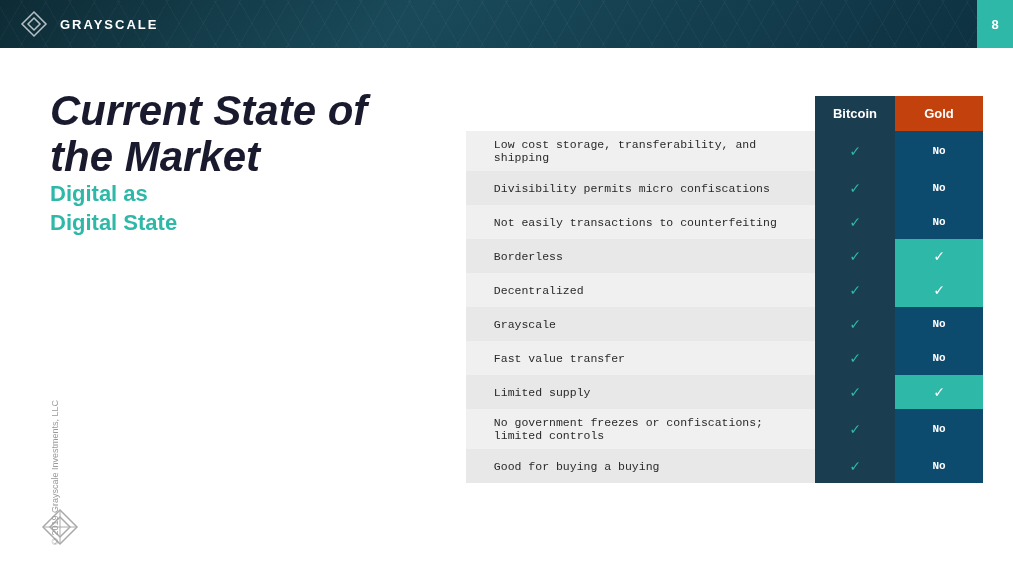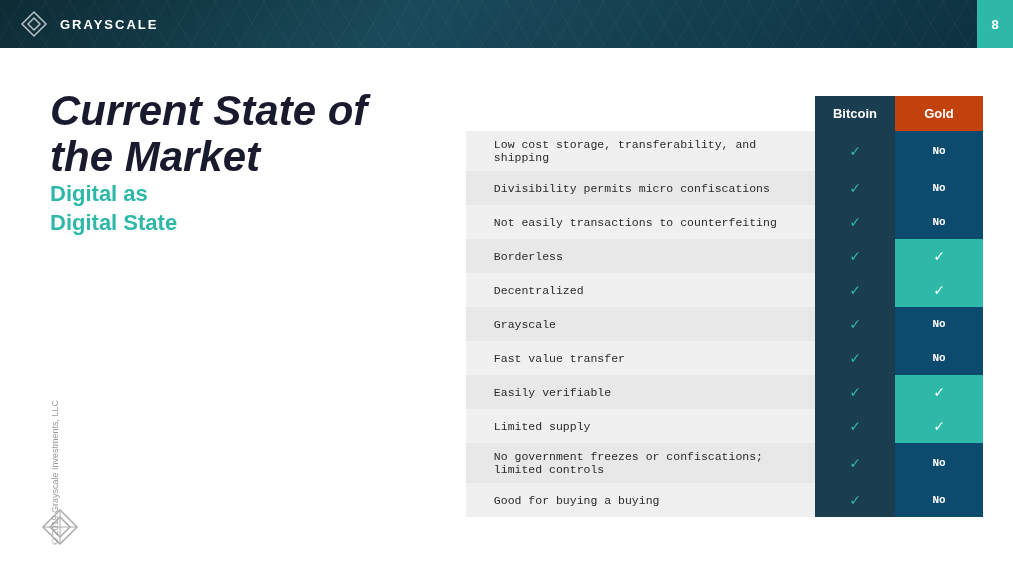--- a/index.html
+++ b/index.html
@@ -286,25 +286,20 @@
             <td class="feature-cell">Grayscale</td>
             <td class="bitcoin-cell"><span class="check-mark">✓</span></td>
             <td class="gold-cell-no">No</td>
           </tr>
           <tr>
             <td class="feature-cell">Fast value transfer</td>
             <td class="bitcoin-cell"><span class="check-mark">✓</span></td>
             <td class="gold-cell-no">No</td>
           </tr>
           <tr>
-            <td class="feature-cell">Easily verifiable</td>
-            <td class="bitcoin-cell"><span class="check-mark">✓</span></td>
-            <td class="gold-cell-yes"><span class="check-white">✓</span></td>
-          </tr>
-          <tr>
             <td class="feature-cell">Limited supply</td>
             <td class="bitcoin-cell"><span class="check-mark">✓</span></td>
             <td class="gold-cell-yes"><span class="check-white">✓</span></td>
           </tr>
           <tr>
             <td class="feature-cell">No government freezes or confiscations; limited controls</td>
             <td class="bitcoin-cell"><span class="check-mark">✓</span></td>
             <td class="gold-cell-no">No</td>
           </tr>
           <tr>

